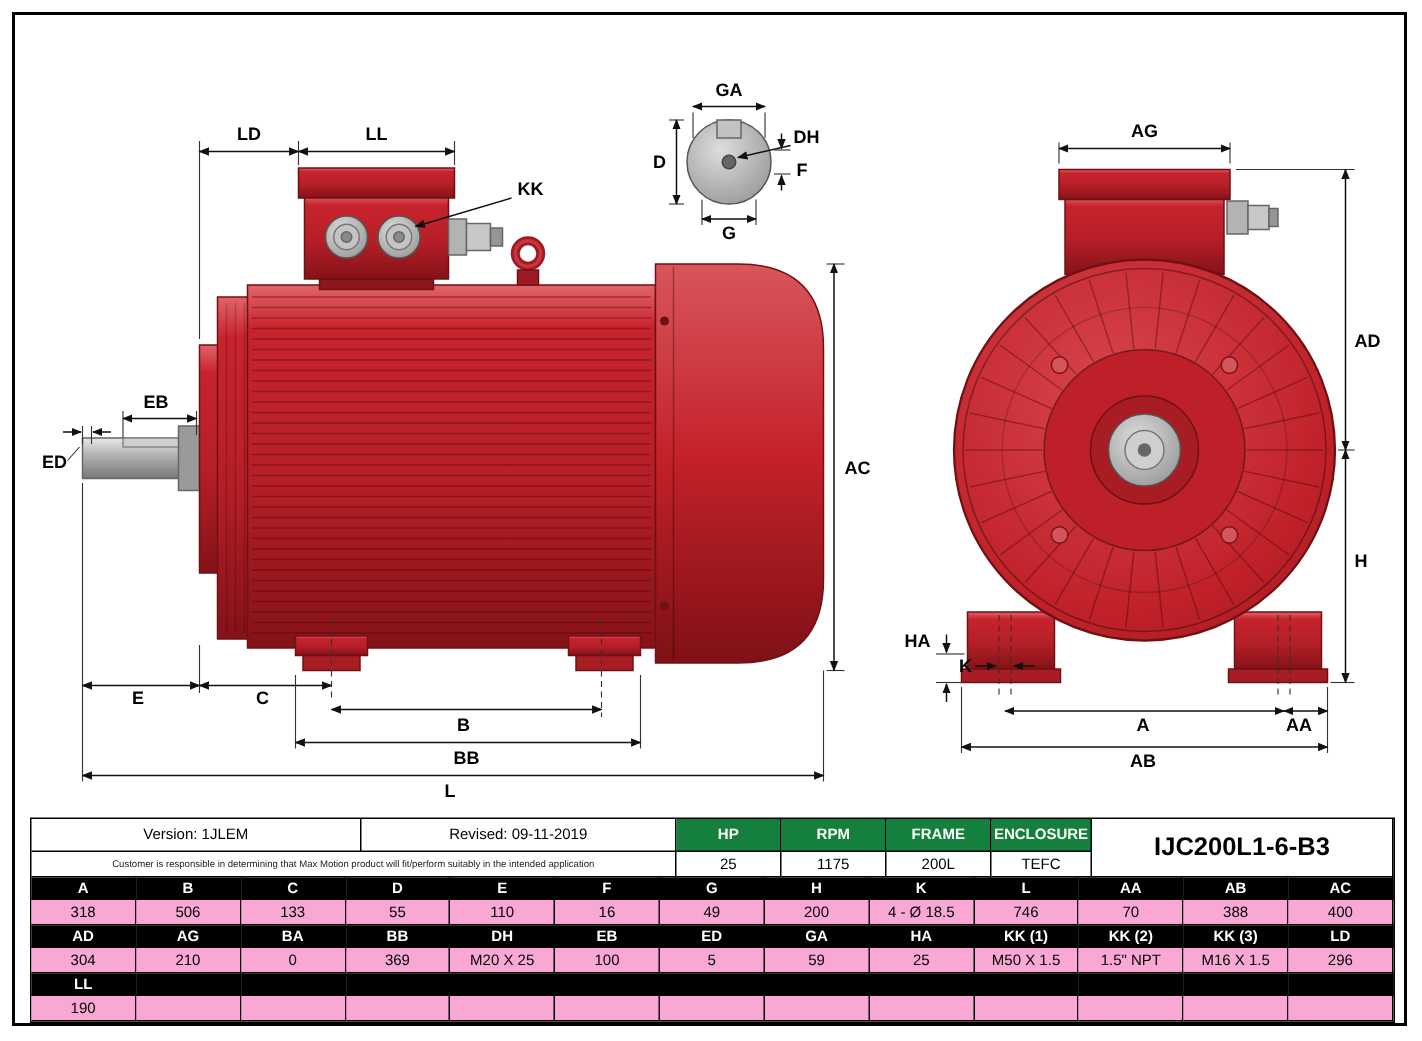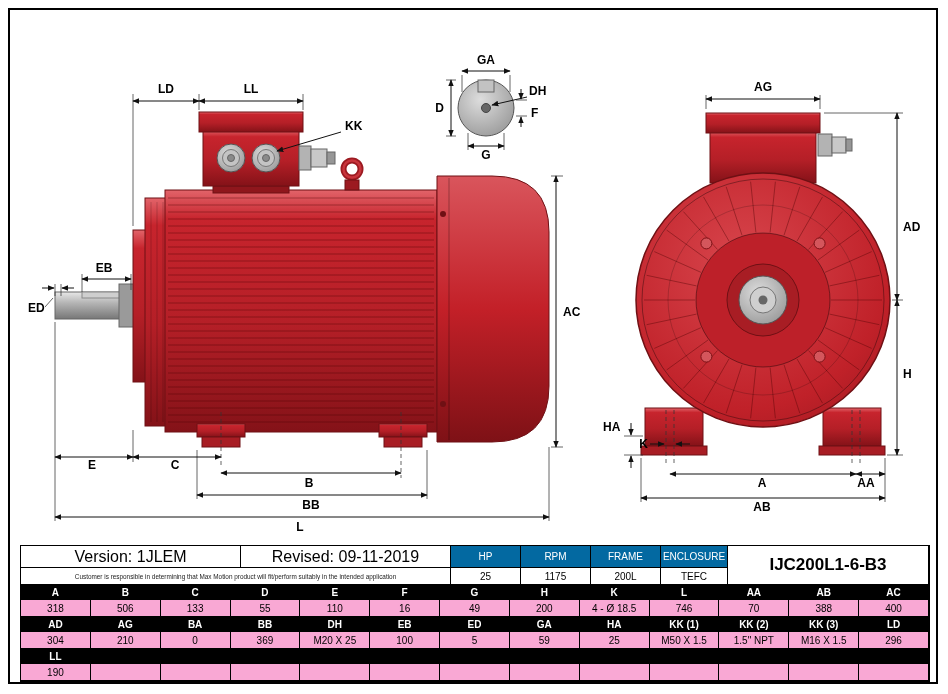--- a/index.html
+++ b/index.html
@@ -12,22 +12,22 @@
   svg .ext{stroke:#333;stroke-width:0.75;fill:none;}
   svg .cl{stroke:#333;stroke-width:0.75;fill:none;stroke-dasharray:4 3;}
   svg text.dim{font-family:"Liberation Sans",sans-serif;font-size:12px;font-weight:bold;fill:#000;}
   svg .fins{stroke:rgba(70,0,0,0.38);stroke-width:1;fill:none;}
 
   .table-area{position:absolute;left:20px;top:545px;width:910px;border:1px solid #000;box-sizing:border-box;background:#fff;}
   .info-grid{display:grid;grid-template-columns:220px 210px 70px 70px 70px 67px auto;grid-template-rows:22px 17px;}
   .info-grid > div, .dim-grid .row > div{
     border-right:1px solid #000;border-bottom:1px solid #000;box-sizing:border-box;
     display:flex;align-items:center;justify-content:center;overflow:hidden;white-space:nowrap;}
-  .c-plain{font-size:16px;}
-  .c-hdr{background:#0369a1;color:#fff;font-weight:normal;font-size:10px;}
+  .c-plain{font-size:10px;}
+  .c-hdr{background:#15803d;color:#fff;font-weight:bold;font-size:10px;}
   .c-val{font-size:10px;}
   .c-model{font-weight:bold;font-size:17px;}
   .c-note{font-size:6.4px;color:#222;}
   .dim-grid .row{display:grid;grid-template-columns:repeat(13,1fr);}
   .dim-grid .row.hdr > div{background:#000;color:#fff;font-weight:bold;font-size:10px;height:15px;}
   .dim-grid .row.val > div{font-size:10px;height:17px;background:#f9a8d4;}
 </style>
 </head>
 <body>
 

